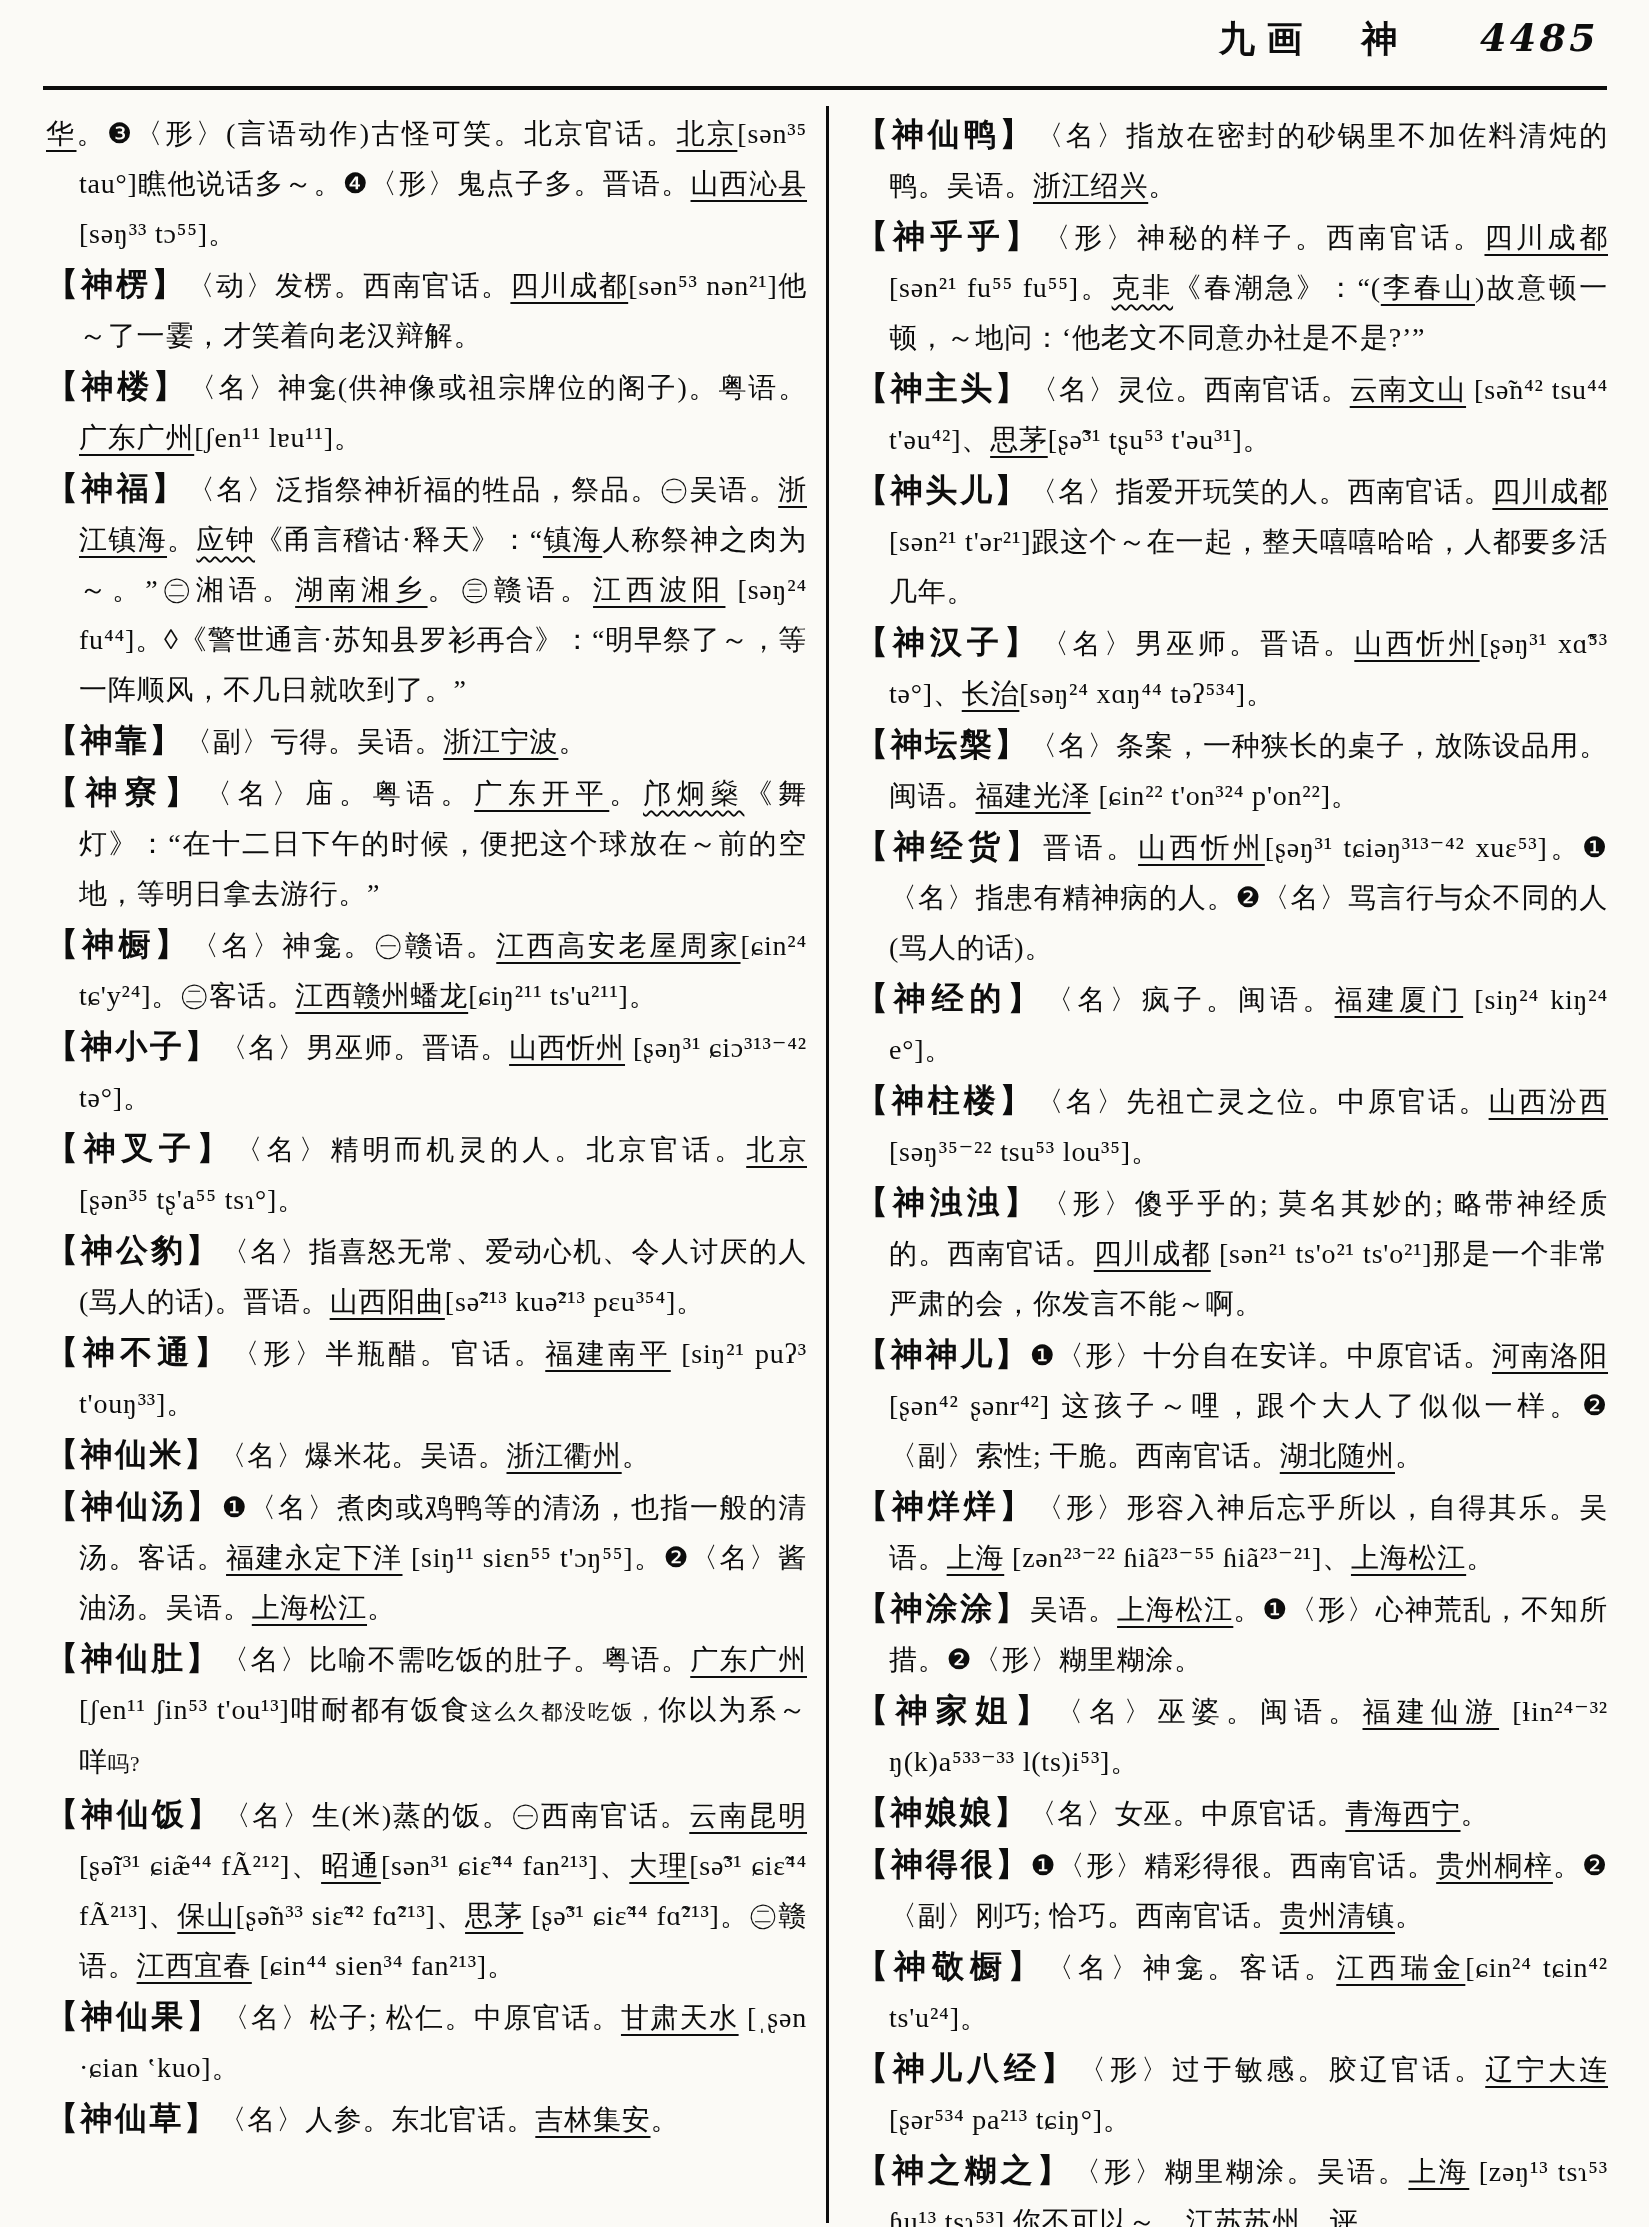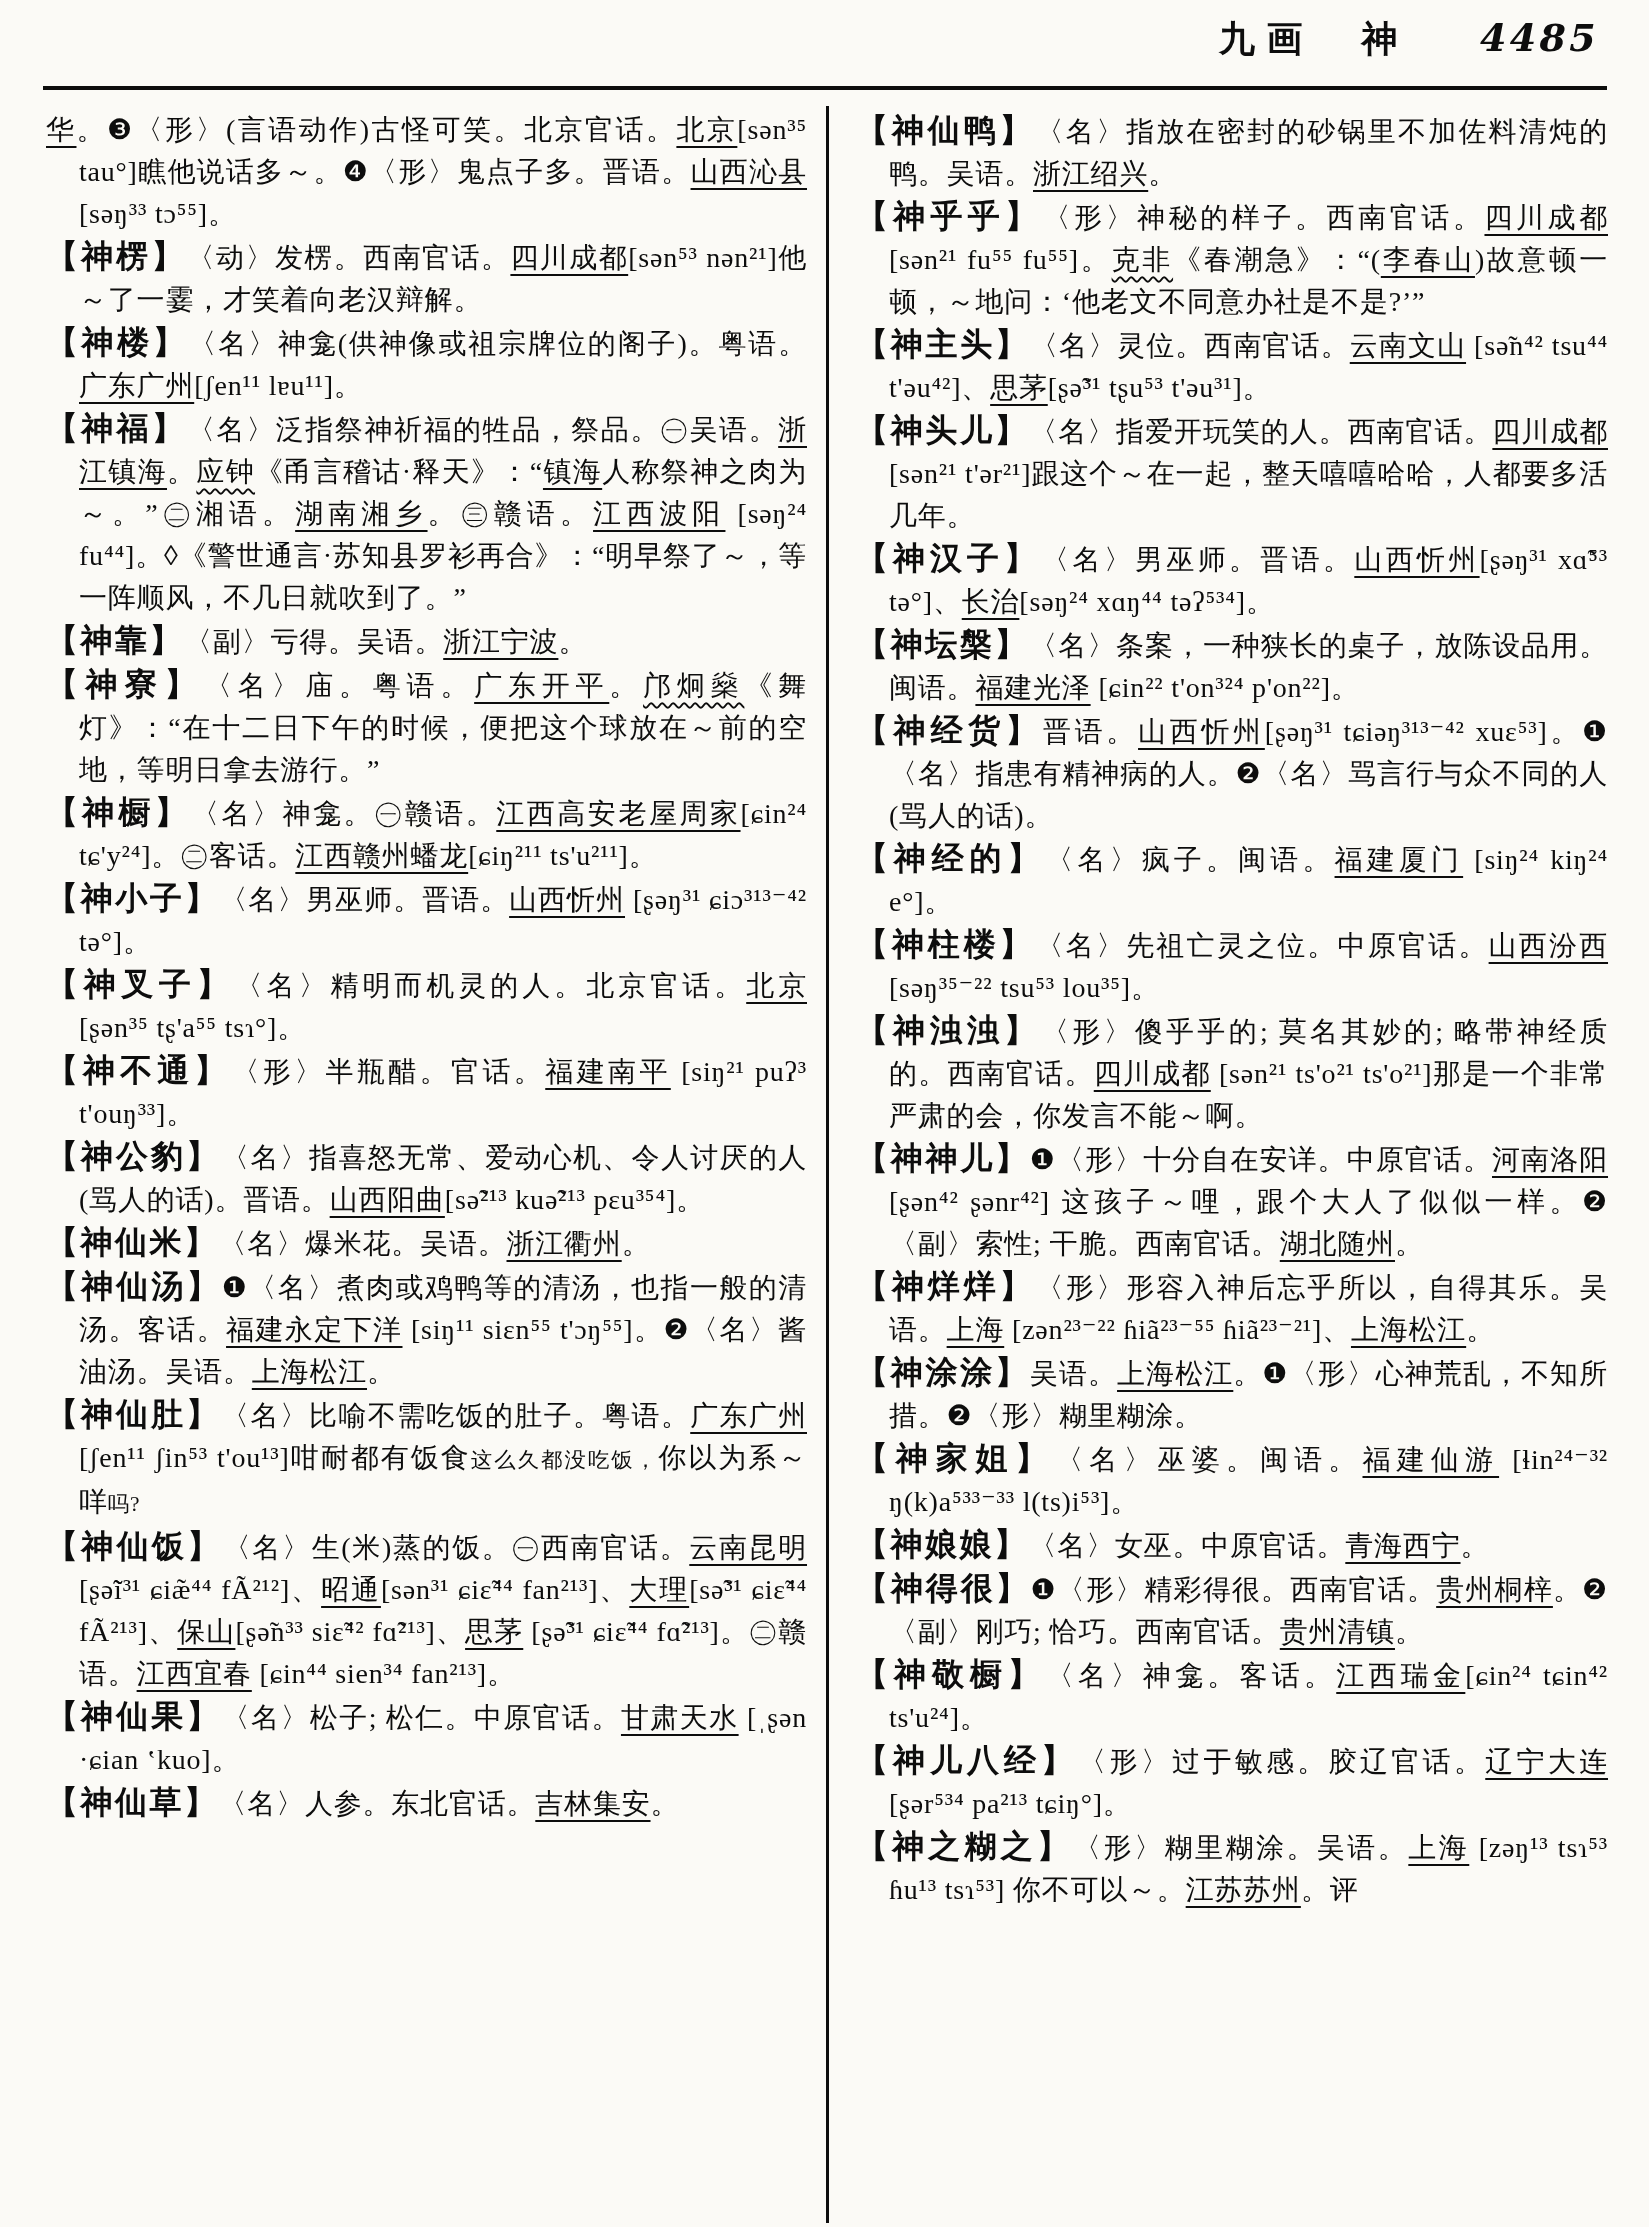--- a/index.html
+++ b/index.html
@@ -32,21 +32,21 @@
     position:absolute;left:826px;top:106px;width:2.5px;height:2117px;
     background:#0d0d0d;
   }
   .col{
     position:absolute;top:109px;
   }
   .col-left{left:46px;width:761px;}
   .col-right{left:856px;width:752px;}
   .entry{
     margin:0;padding-left:33px;text-indent:-33px;
-    font-size:28px;line-height:42px;text-align:justify;
+    font-size:28px;line-height:50px;text-align:justify;
     letter-spacing:0.8px;
   }
   .head{
     font-weight:bold;font-size:32px;letter-spacing:2.5px;
   }
   .u{
     text-decoration:underline;
     text-decoration-thickness:2.1px;
     text-underline-offset:7.4px;
   }
@@ -72,22 +72,22 @@
 <div class="col col-left" id="col-left">
     <p class="entry"><span class="u">华</span><span>。❸〈形〉(言语动作)古怪可笑。北京官话。</span><span class="u">北京</span><span>[sən³⁵ tau°]瞧他说话多～。❹〈形〉鬼点子多。晋语。</span><span class="u">山西沁县</span><span> [səŋ³³ tɔ⁵⁵]。</span></p>
     <p class="entry"><span class="head">【神楞】</span><span>〈动〉发楞。西南官话。</span><span class="u">四川成都</span><span>[sən⁵³ nən²¹]他～了一霎，才笑着向老汉辩解。</span></p>
     <p class="entry"><span class="head">【神楼】</span><span>〈名〉神龛(供神像或祖宗牌位的阁子)。粤语。</span><span class="u">广东广州</span><span>[ʃen¹¹ lɐu¹¹]。</span></p>
     <p class="entry"><span class="head">【神福】</span><span>〈名〉泛指祭神祈福的牲品，祭品。㊀吴语。</span><span class="u">浙江镇海</span><span>。</span><span class="uw">应钟</span><span>《甬言稽诂·释天》：“</span><span class="u">镇海</span><span>人称祭神之肉为～。”㊁湘语。</span><span class="u">湖南湘乡</span><span>。㊂赣语。</span><span class="u">江西波阳</span><span> [səŋ²⁴ fu⁴⁴]。◊《警世通言·苏知县罗衫再合》：“明早祭了～，等一阵顺风，不几日就吹到了。”</span></p>
     <p class="entry"><span class="head">【神靠】</span><span>〈副〉亏得。吴语。</span><span class="u">浙江宁波</span><span>。</span></p>
     <p class="entry"><span class="head">【神寮】</span><span>〈名〉庙。粤语。</span><span class="u">广东开平</span><span>。</span><span class="uw">邝炯燊</span><span>《舞灯》：“在十二日下午的时候，便把这个球放在～前的空地，等明日拿去游行。”</span></p>
     <p class="entry"><span class="head">【神橱】</span><span>〈名〉神龛。㊀赣语。</span><span class="u">江西高安老屋周家</span><span>[ɕin²⁴ tɕ'y²⁴]。㊁客话。</span><span class="u">江西赣州蟠龙</span><span>[ɕiŋ²¹¹ ts'u²¹¹]。</span></p>
     <p class="entry"><span class="head">【神小子】</span><span>〈名〉男巫师。晋语。</span><span class="u">山西忻州</span><span> [ʂəŋ³¹ ɕiɔ³¹³⁻⁴² tə°]。</span></p>
     <p class="entry"><span class="head">【神叉子】</span><span>〈名〉精明而机灵的人。北京官话。</span><span class="u">北京</span><span> [ʂən³⁵ tʂ'a⁵⁵ tsɿ°]。</span></p>
+    <p class="entry"><span class="head">【神公豹】</span><span>〈名〉指喜怒无常、爱动心机、令人讨厌的人(骂人的话)。晋语。</span><span class="u">山西阳曲</span><span>[sə̃²¹³ kuə̃²¹³ pɛu³⁵⁴]。</span></p>
     <p class="entry"><span class="head">【神不通】</span><span>〈形〉半瓶醋。官话。</span><span class="u">福建南平</span><span> [siŋ²¹ puʔ³ t'ouŋ³³]。</span></p>
-    <p class="entry"><span class="head">【神公豹】</span><span>〈名〉指喜怒无常、爱动心机、令人讨厌的人(骂人的话)。晋语。</span><span class="u">山西阳曲</span><span>[sə̃²¹³ kuə̃²¹³ pɛu³⁵⁴]。</span></p>
     <p class="entry"><span class="head">【神仙米】</span><span>〈名〉爆米花。吴语。</span><span class="u">浙江衢州</span><span>。</span></p>
     <p class="entry"><span class="head">【神仙汤】</span><span>❶〈名〉煮肉或鸡鸭等的清汤，也指一般的清汤。客话。</span><span class="u">福建永定下洋</span><span> [siŋ¹¹ siɛn⁵⁵ t'ɔŋ⁵⁵]。❷〈名〉酱油汤。吴语。</span><span class="u">上海松江</span><span>。</span></p>
     <p class="entry"><span class="head">【神仙肚】</span><span>〈名〉比喻不需吃饭的肚子。粤语。</span><span class="u">广东广州</span><span>[ʃen¹¹ ʃin⁵³ t'ou¹³]咁耐都有饭食</span><span class="sm">这么久都没吃饭，</span><span>你以为系～咩</span><span class="sm">吗?</span></p>
     <p class="entry"><span class="head">【神仙饭】</span><span>〈名〉生(米)蒸的饭。㊀西南官话。</span><span class="u">云南昆明</span><span>[ʂə̃ĩ³¹ ɕiæ̃⁴⁴ fÃ²¹²]、</span><span class="u">昭通</span><span>[sən³¹ ɕiɛ̃⁴⁴ fan²¹³]、</span><span class="u">大理</span><span>[sə̃³¹ ɕiɛ̃⁴⁴ fÃ²¹³]、</span><span class="u">保山</span><span>[ʂə̃n³³ siɛ̃⁴² fɑ̃²¹³]、</span><span class="u">思茅</span><span> [ʂə̃³¹ ɕiɛ̃⁴⁴ fɑ̃²¹³]。㊁赣语。</span><span class="u">江西宜春</span><span> [ɕin⁴⁴ sien³⁴ fan²¹³]。</span></p>
     <p class="entry"><span class="head">【神仙果】</span><span>〈名〉松子; 松仁。中原官话。</span><span class="u">甘肃天水</span><span> [ˌʂən ·ɕian ʽkuo]。</span></p>
     <p class="entry"><span class="head">【神仙草】</span><span>〈名〉人参。东北官话。</span><span class="u">吉林集安</span><span>。</span></p>
   </div>
 <div class="col col-right" id="col-right">
     <p class="entry"><span class="head">【神仙鸭】</span><span>〈名〉指放在密封的砂锅里不加佐料清炖的鸭。吴语。</span><span class="u">浙江绍兴</span><span>。</span></p>
     <p class="entry"><span class="head">【神乎乎】</span><span>〈形〉神秘的样子。西南官话。</span><span class="u">四川成都</span><span> [sən²¹ fu⁵⁵ fu⁵⁵]。</span><span class="uw">克非</span><span>《春潮急》：“(</span><span class="u">李春山</span><span>)故意顿一顿，～地问：‘他老文不同意办社是不是?’”</span></p>

